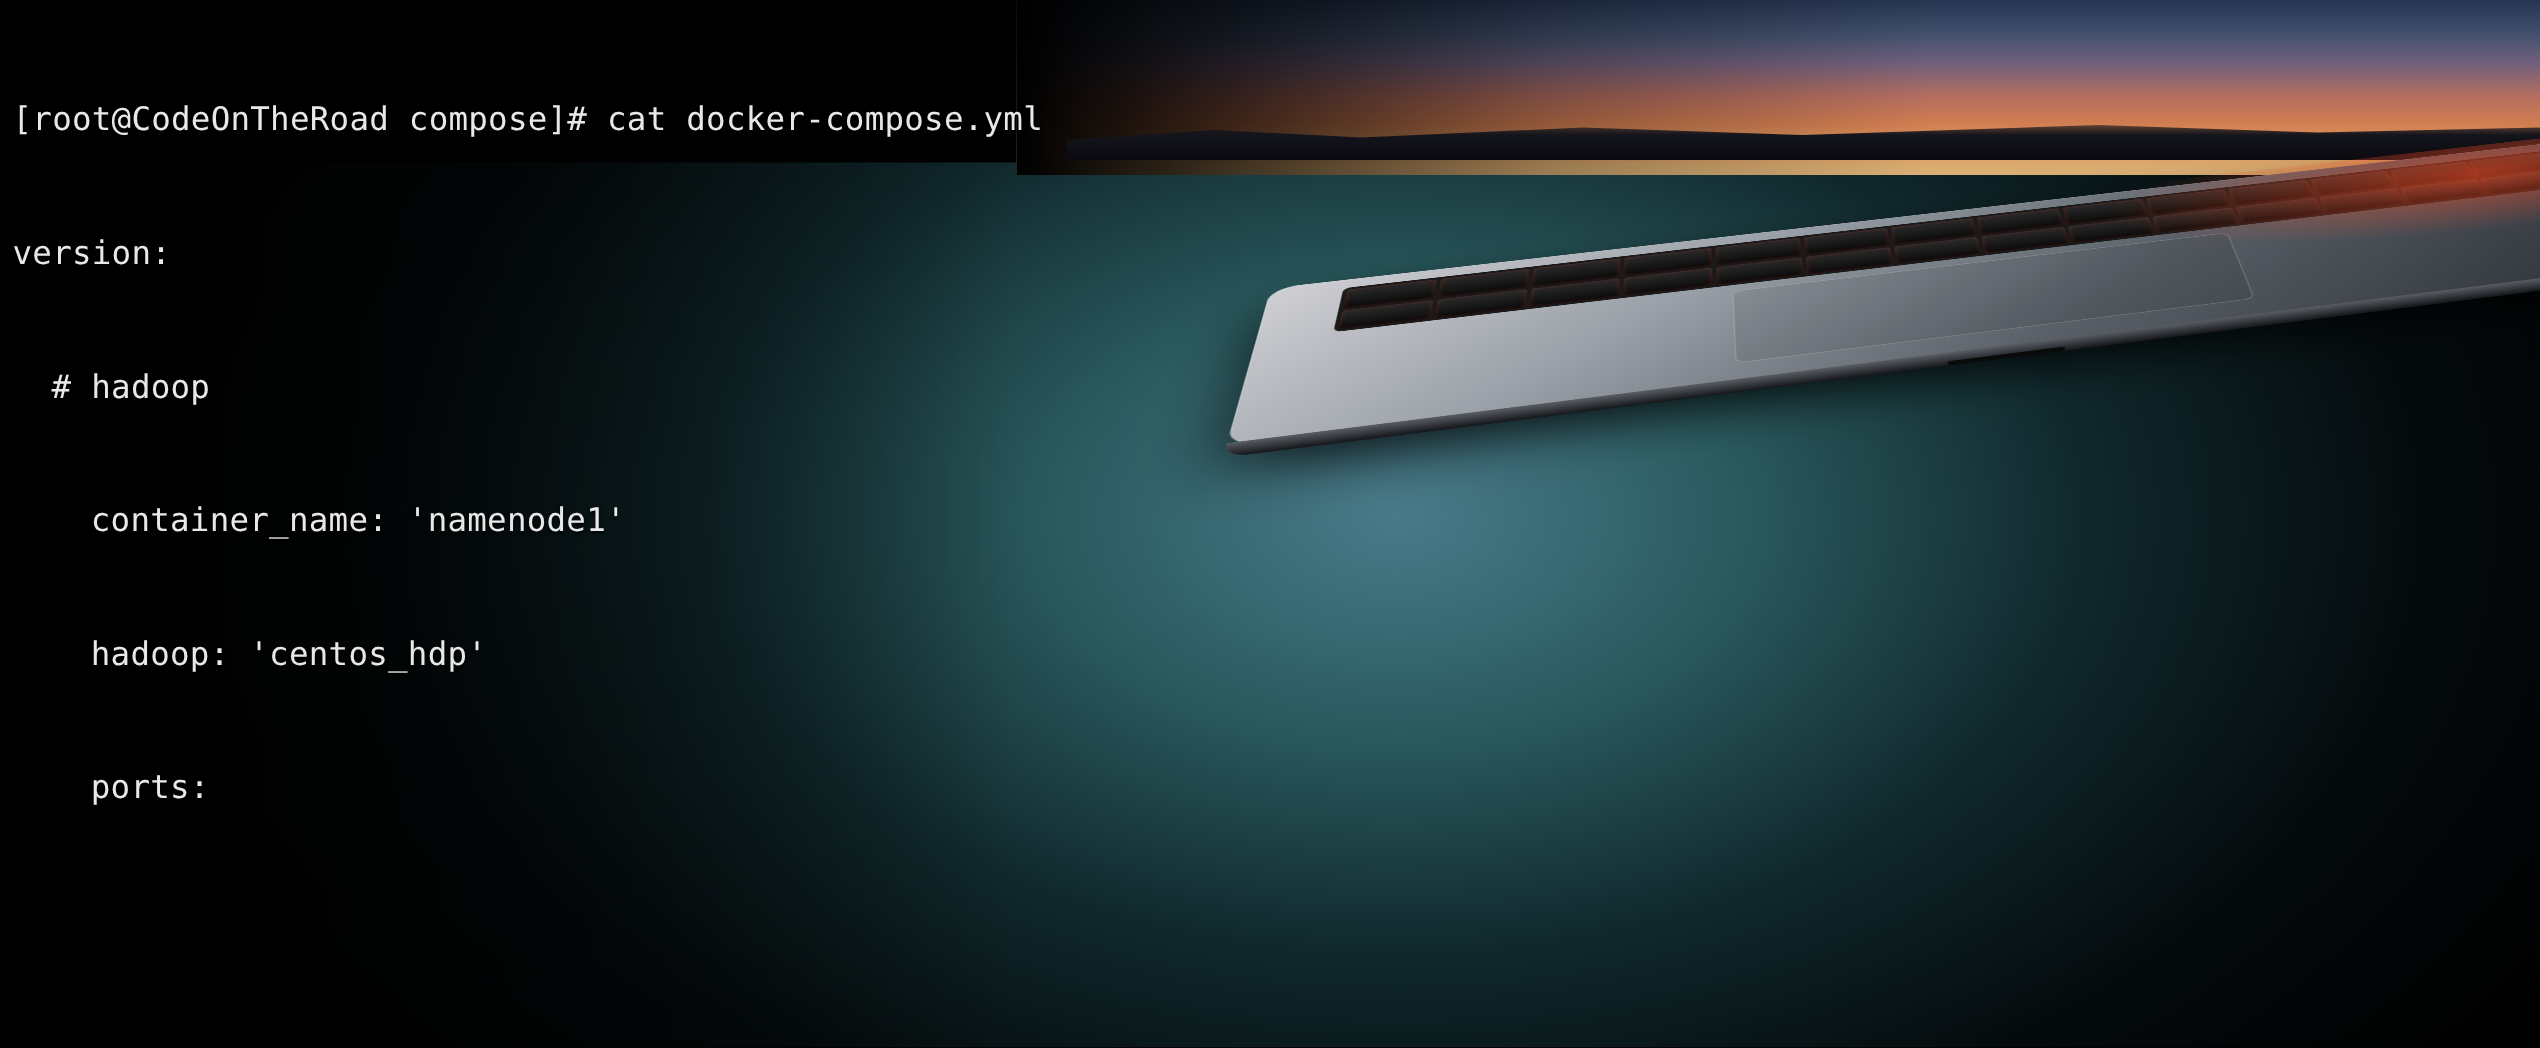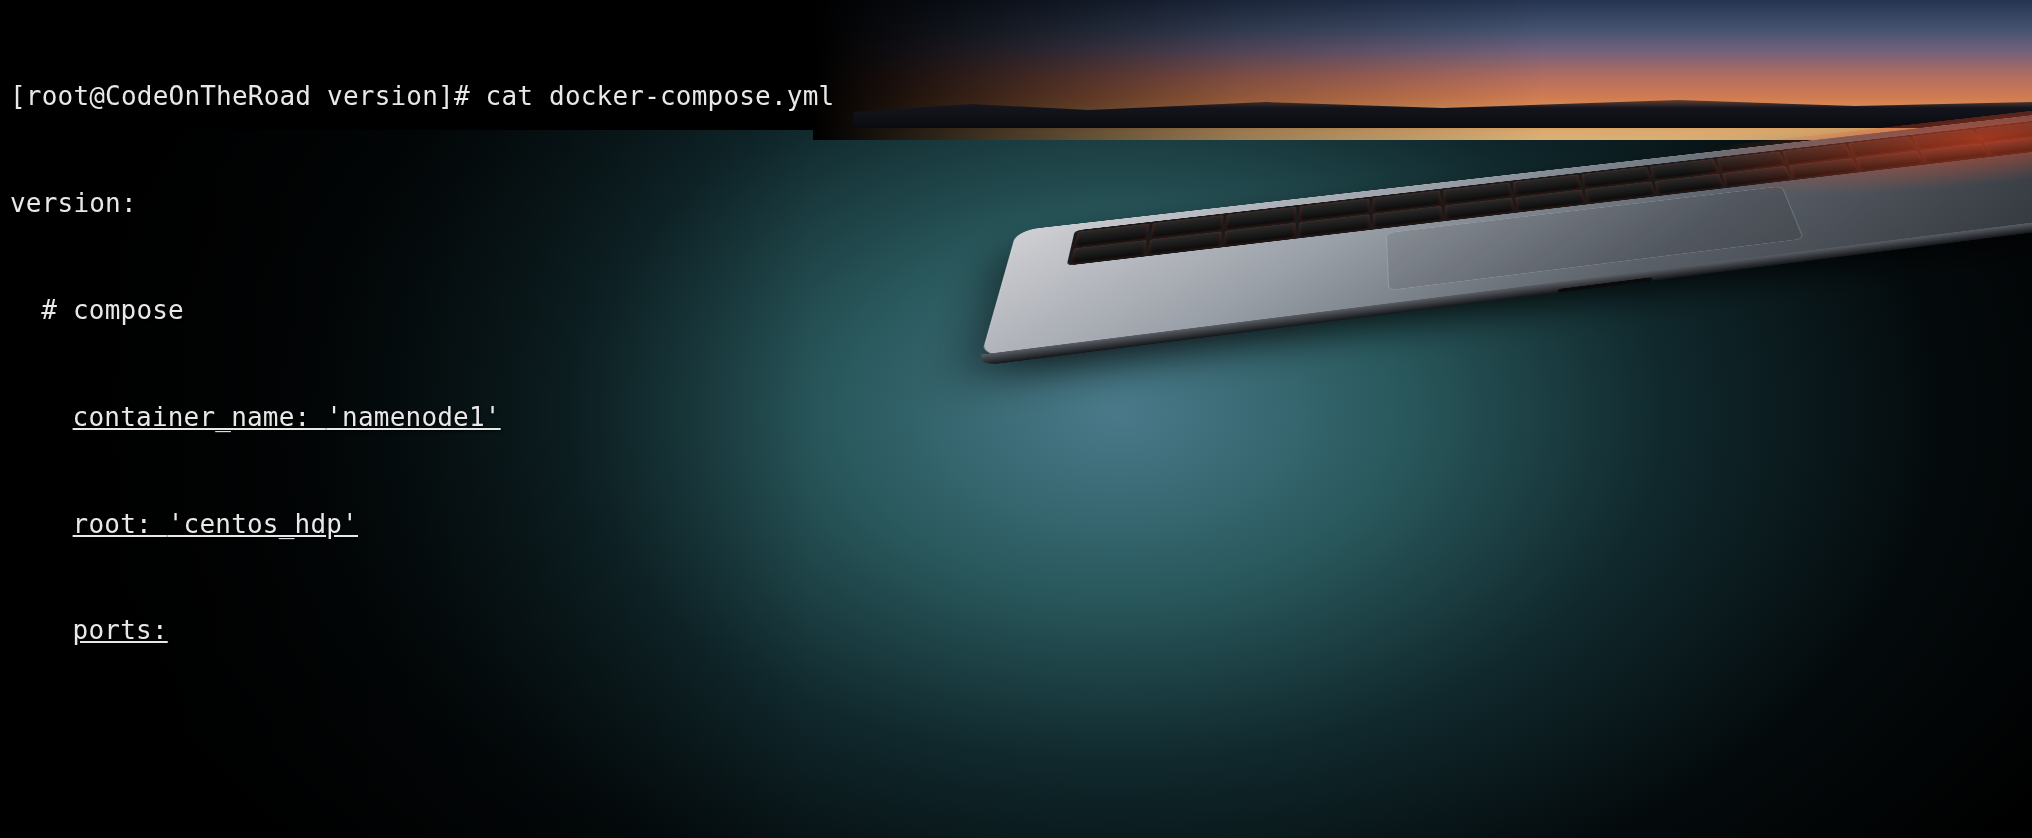--- a/index.html
+++ b/index.html
@@ -143,21 +143,21 @@
 
     .terminal {
       position: relative;
       z-index: 2;
       padding: 8px 10px 0 10px;
       text-shadow: 0 1px 3px rgba(0,0,0,0.9);
       white-space: pre;
     }
     .line { display:block; letter-spacing: 0.2px; }
     .ind1 { padding-left: 2ch; }
-    .ind2 { padding-left: 4ch; text-decoration: underline; }
+    .ind2 { padding-left: 4ch; }
   </style>
 </head>
 <body>
 
 <div class="bg-layer">
   <div class="desk"></div>
   <div class="sky"></div>
   <div class="sky-fade-left"></div>
   <div class="horizon"></div>
   <div class="laptop">
@@ -194,25 +194,25 @@
       </div>
       <div class="trackpad"></div>
     </div>
     <div class="laptop-edge"></div>
     <div class="notch"></div>
     <div class="red-glow"></div>
   </div>
 </div>
 
 <div class="terminal">
-  <span class="line"><span>[root@CodeOnTheRoad version]# </span><span>cat docker-compose.yml</span></span>
+  <span class="line"><span>[root@CodeOnTheRoad compose]# </span><span>cat docker-compose.yml</span></span>
   <span class="line">version:</span>
-  <span class="line ind1"># compose</span>
+  <span class="line ind1"># hadoop</span>
   <span class="line ind2"><span>container_name: </span><span>'namenode1'</span></span>
-  <span class="line ind2"><span>root: </span><span>'centos_hdp'</span></span>
+  <span class="line ind2"><span>hadoop: </span><span>'centos_hdp'</span></span>
   <span class="line ind2">ports:</span>
   
   
   
   
   
   
   
   
   

